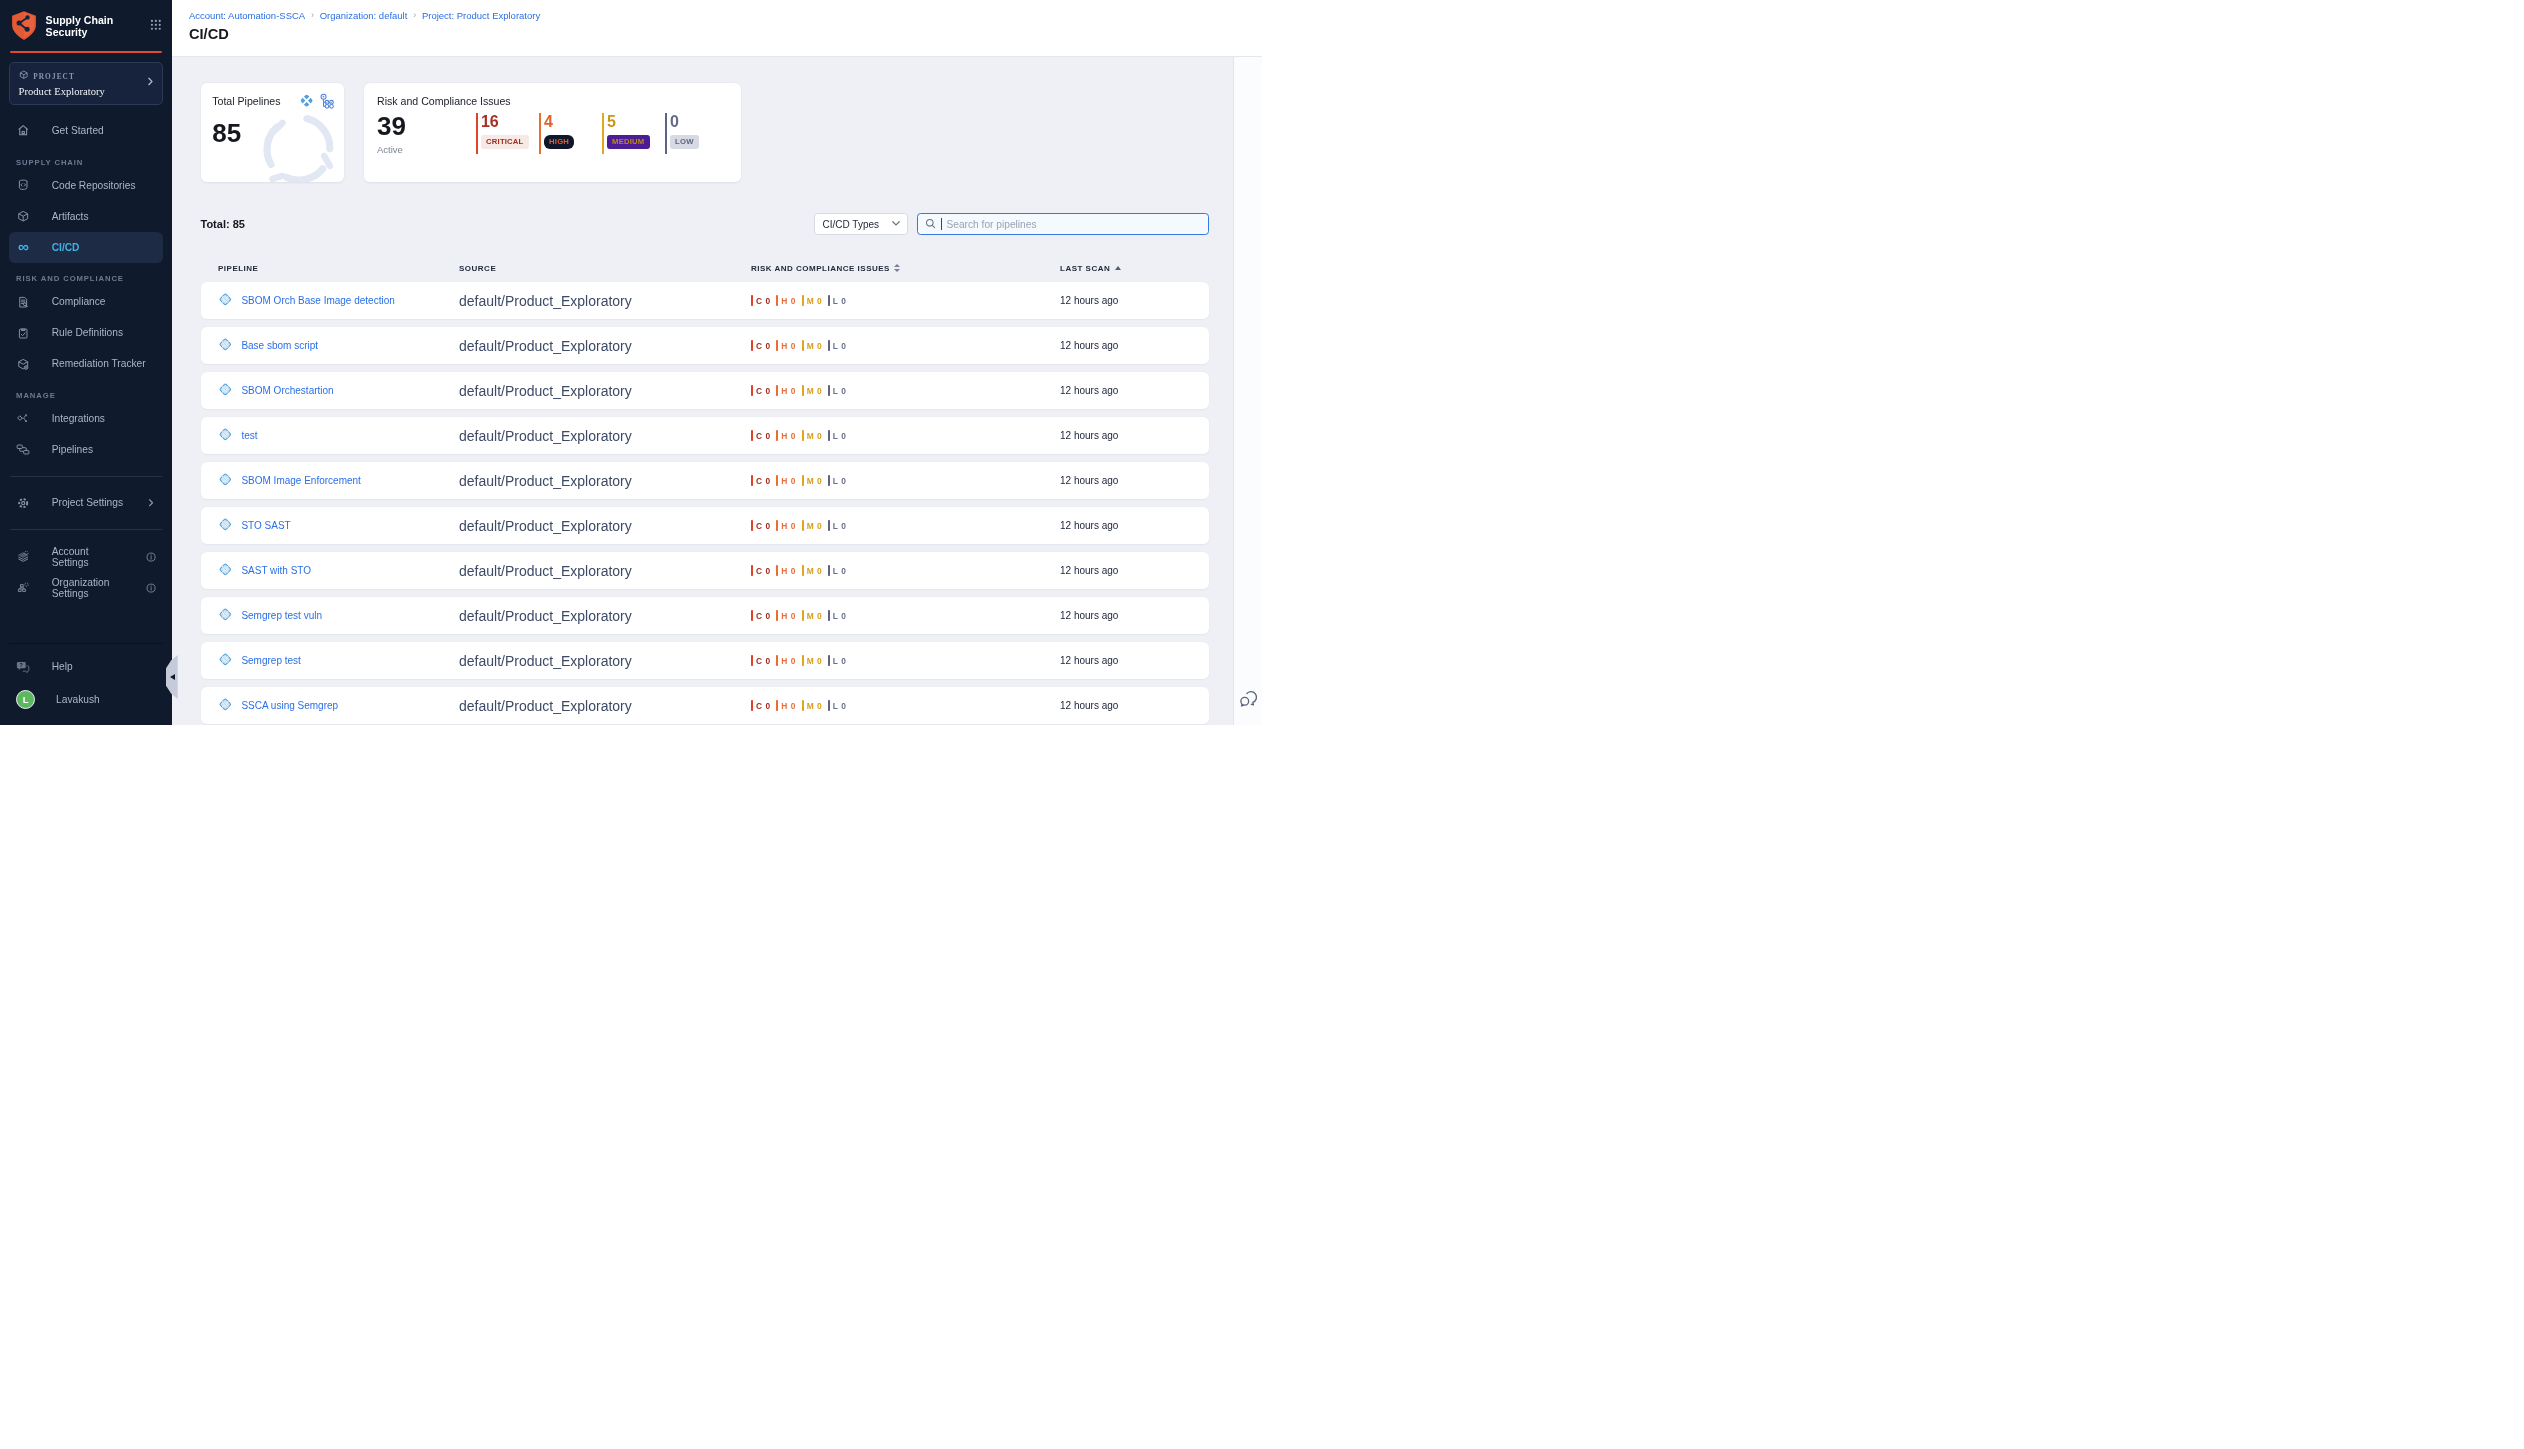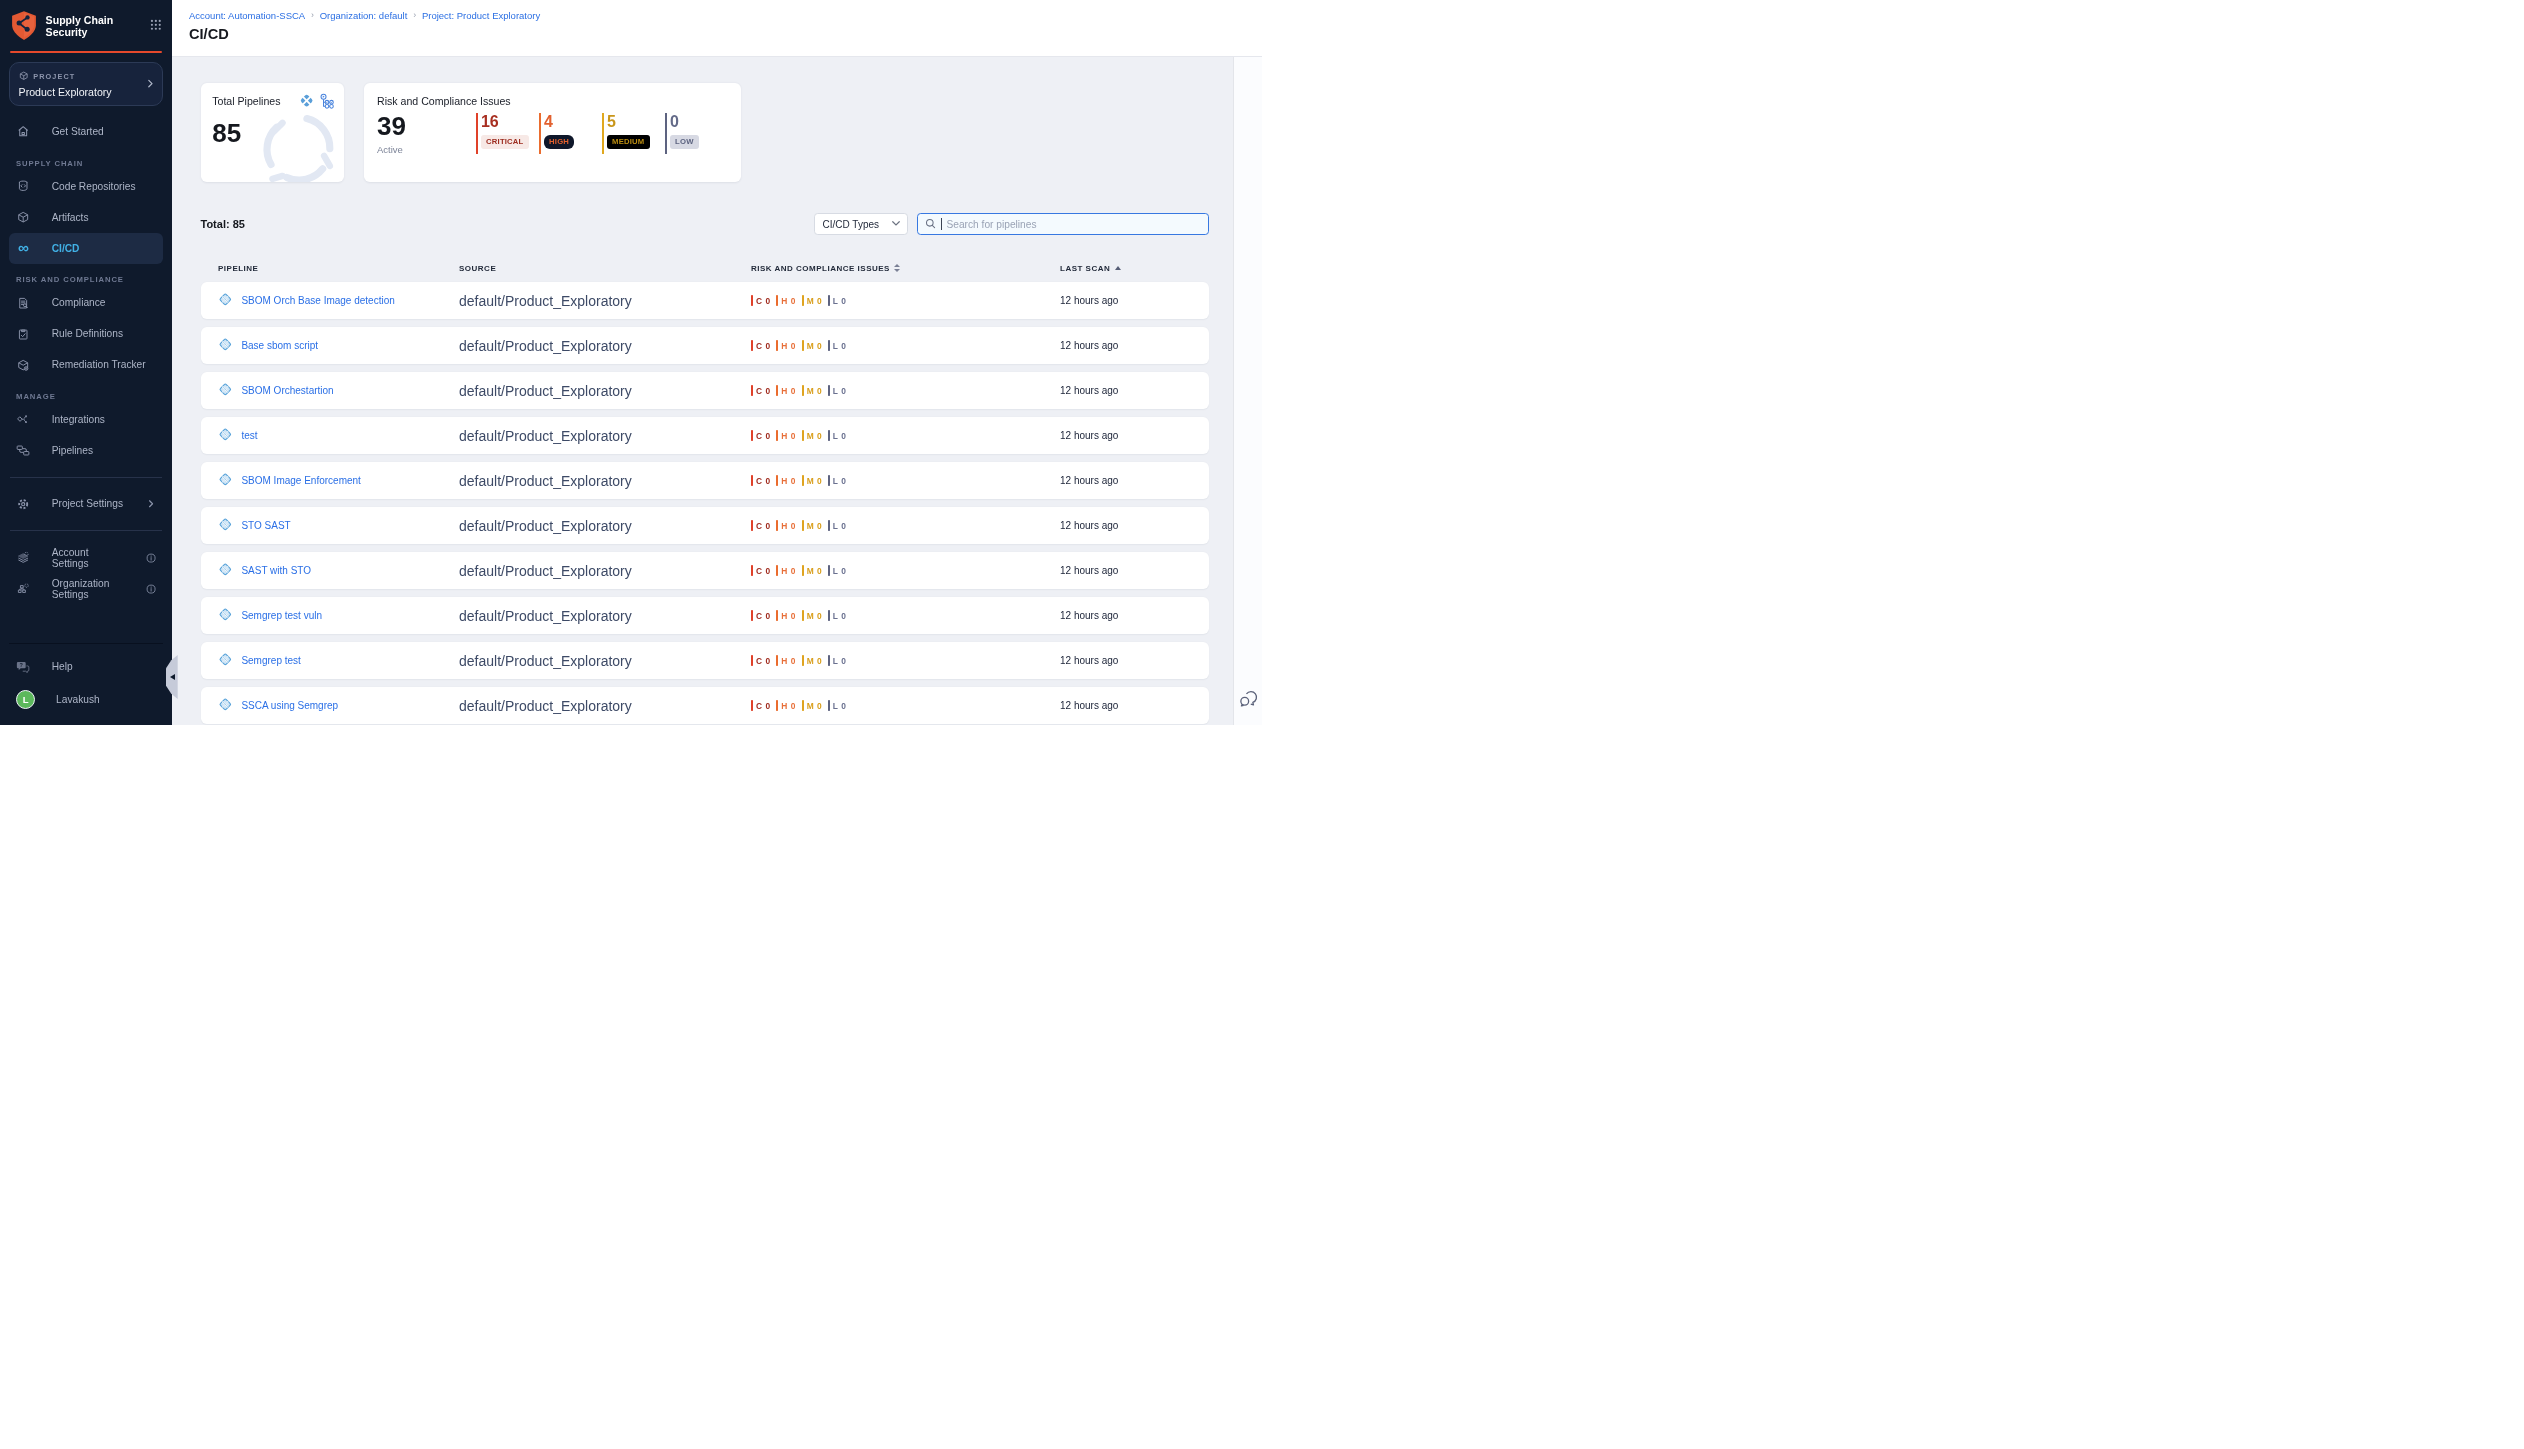--- a/index.html
+++ b/index.html
@@ -6,22 +6,22 @@
   html,body { width:1262px; height:725px; font-family:"Liberation Sans", sans-serif; }
   .app { position:relative; width:1262px; height:725px; background:#eef0f5; overflow:hidden; }
 
   
   .sidebar { position:absolute; left:0; top:0; bottom:0; width:172px; background:#0f1a2c;
              display:flex; flex-direction:column; padding:0 8.8px; z-index:4; }
   .logo-row { display:flex; align-items:center; gap:7.3px; margin:8.8px 1.5px 0 1.5px; height:35px; }
   .logo-title { color:#fff; font-size:10.6px; font-weight:bold; line-height:1.18; }
   .grid-icon { margin-left:auto; color:#99a1b4; cursor:pointer; }
   .red-line { height:2.2px; background:#e5492c; border-radius:1.5px; margin:7.3px 1.5px 0 1.5px; }
-  .project-card { margin-top:8.8px; background:#17233c; border:0.7px solid #2c3a56; border-radius:10px;
-                  padding:6.6px 8.8px 7.3px 8.8px; position:relative; cursor:pointer; }
+  .project-card { margin-top:8.8px; background:#17233c; border:0.7px solid #2c3a56; border-radius:5px;
+                  padding:6.6px 8.8px 7.3px 8.8px; position:relative; cursor:pointer;font-family:Liberation Serif, serif; }
   .project-label-row { display:flex; align-items:center; gap:5.1px; color:#8d95ac; }
   .project-label { font-size:7.3px; font-weight:bold; letter-spacing:1.1px; }
   .project-name { color:#f2f4f8; font-size:10.6px; margin-top:2.9px; }
   .project-chevron { position:absolute; right:7.3px; top:50%; transform:translateY(-50%); color:#aeb6c8; }
   .nav-item { height:31px; display:flex; align-items:center; gap:21px; padding:0 7.3px;
               border-radius:5.8px; color:#adb5c7; font-size:10.2px; cursor:pointer; }
   .nav-item .nico { width:14.6px; display:flex; justify-content:center; color:#8b94ab; flex:none; }
   .nav-item.selected { background:#1d2b44; color:#41b1e6; font-weight:bold; }
   .nav-item.selected .nico { color:#41b1e6; }
   .infinity { font-size:15.3px; line-height:10.2px; font-weight:bold; }
@@ -66,21 +66,21 @@
   .active-label { font-size:9.5px; color:#7d8498; margin-top:4.4px; }
   .sev-group { display:flex; flex-direction:column; margin-right:6.6px; width:58px; padding-left:3px; min-height:41px; }
   .sev-num { font-size:16px; font-weight:bold; line-height:1.1; }
   .sev-badge { margin-top:4.4px; font-size:7.7px; font-weight:bold; letter-spacing:0.2px;
                padding:2.2px 5.1px; border-radius:2.9px; width:max-content; }
   .sev-0 { border-left:2.6px solid #e04129; } .sev-0 .sev-num { color:#a82f21; }
   .sev-0 .sev-badge { background:#f7e9e6; color:#9c2b1e; }
   .sev-1 { border-left:2.6px solid #ea6c2e; } .sev-1 .sev-num { color:#e2602e; }
   .sev-1 .sev-badge { background:#0f172a; color:#e2602e;border-radius:6px; }
   .sev-2 { border-left:2.6px solid #e0a81f; } .sev-2 .sev-num { color:#c9961a; }
-  .sev-2 .sev-badge { background:#000000; color:#bb8d12; }
+  .sev-2 .sev-badge { background:#4c1d95; color:#bb8d12; }
   .sev-3 { border-left:2.6px solid #5d6380; } .sev-3 .sev-num { color:#646b89; }
   .sev-3 .sev-badge { background:#d7d9e3; color:#5d6480; }
 
   .toolbar { margin-top:31px; display:flex; align-items:center; height:22px; }
   .total-count { font-size:11px; font-weight:bold; color:#15181e; }
   .toolbar .spacer { flex:1; }
   .dropdown { width:94px; height:22px; background:#fff; border:0.7px solid #d7dbe3; border-radius:3.7px;
               display:flex; align-items:center; justify-content:space-between; padding:0 7.3px;
               font-size:10px; font-weight:500; color:#242b3c; cursor:pointer; }
   .dropdown .chev { color:#6b7280; display:flex; }

